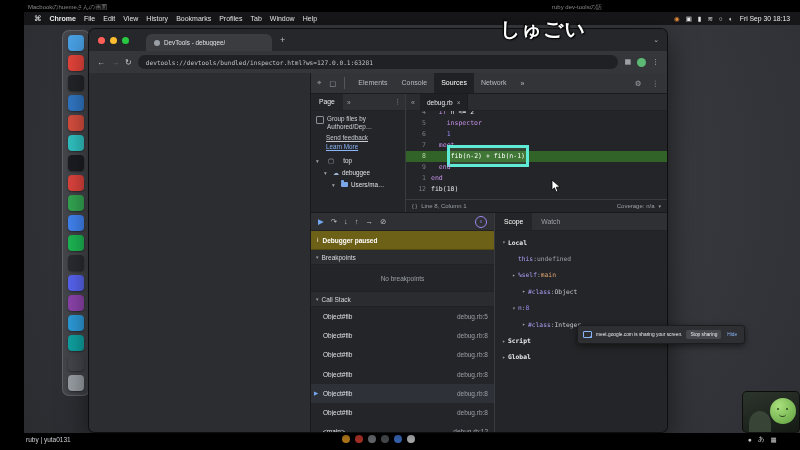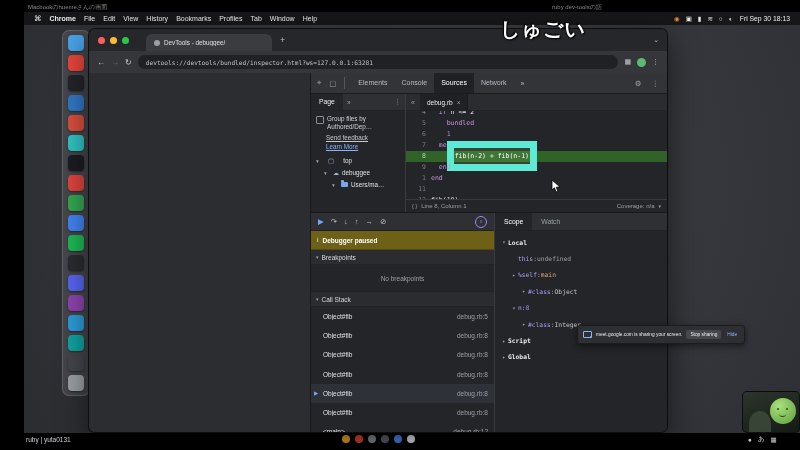--- a/index.html
+++ b/index.html
@@ -100,21 +100,21 @@
   .ed-close{color:#9aa0a6;}
   .code{flex:1;overflow:hidden;min-height:0;}
   .code-row{display:flex;height:11px;line-height:11px;font-family:"DejaVu Sans Mono",monospace;font-size:6.5px;}
   .code-row:first-child{margin-top:-4px;}
   .code-row .gutter{width:20px;text-align:right;padding-right:5px;color:#767c83;flex:none;}
   .code-row .codetxt{white-space:pre;color:#e4e6ea;}
   .tok.kw{color:#c792ea;}
   .tok.num{color:#9a8cfa;}
   .code-row.current{background:#316328;}
   .code-row.current .gutter{color:#b7d9a8;}
-  .exec-token{background:rgba(140,210,120,.18);border:7px solid #5eead4;padding:4px 1px;color:#fff;}
+  .exec-token{background:rgba(140,210,120,.18);border:3px solid #5eead4;padding:4px 1px;color:#fff;}
   .ed-status{height:12px;border-top:1px solid #3a3b3e;display:flex;gap:4px;align-items:center;padding:0 6px;
              font-size:6px;color:#9aa0a6;flex:none;}
   .pp{font-size:5.5px;}
   .spacer{flex:1;}
   .cov-ic{font-size:5px;}
 
   .dt-bottom{flex:1;display:flex;min-height:0;}
   .debug-col{width:184px;border-right:1px solid #3a3b3e;display:flex;flex-direction:column;background:#242528;flex:none;box-sizing:border-box;}
   .debug-toolbar{height:17px;background:#2f3033;border-bottom:1px solid #222;display:flex;align-items:center;gap:7px;padding:0 7px;flex:none;}
   .dbg-ic{font-size:7.5px;color:#bdc1c6;}
@@ -319,45 +319,41 @@
                   <span class="ed-close">×</span>
                 </div>
               </div>
               <div class="code">
                   <div class="code-row">
                     <span class="gutter">4</span>
                     <span class="codetxt">  <span class="tok kw">if</span> n &lt;= 2</span>
                   </div>
                   <div class="code-row">
                     <span class="gutter">5</span>
-                    <span class="codetxt">    <span class="tok kw">bundled</span></span>
+                    <span class="codetxt">    <span class="tok kw">inspector</span></span>
                   </div>
                   <div class="code-row">
                     <span class="gutter">6</span>
                     <span class="codetxt">    <span class="tok num">1</span></span>
                   </div>
                   <div class="code-row">
                     <span class="gutter">7</span>
                     <span class="codetxt">  <span class="tok kw">meet</span></span>
                   </div>
                   <div class="code-row current">
                     <span class="gutter">8</span>
                     <span class="codetxt">    <span class="exec-token">fib(n-2) + fib(n-1)</span></span>
                   </div>
                   <div class="code-row">
                     <span class="gutter">9</span>
                     <span class="codetxt">  <span class="tok kw">end</span></span>
                   </div>
                   <div class="code-row">
                     <span class="gutter">1</span>
                     <span class="codetxt"><span class="tok kw">end</span></span>
-                  </div>
-                  <div class="code-row">
-                    <span class="gutter">11</span>
-                    <span class="codetxt"></span>
                   </div>
                   <div class="code-row">
                     <span class="gutter">12</span>
                     <span class="codetxt">fib(10)</span>
                   </div>
                 </div>
               <div class="ed-status">
                 <span class="pp">{ }</span>
                 <span>Line 8, Column 1</span>
                 <span class="spacer"></span>

